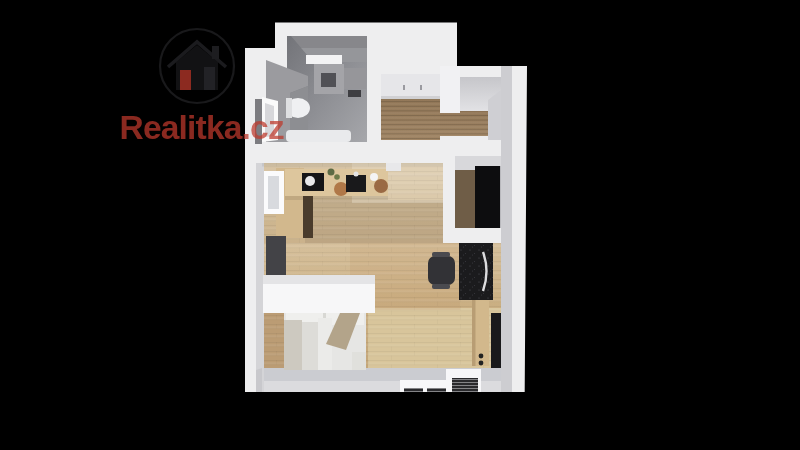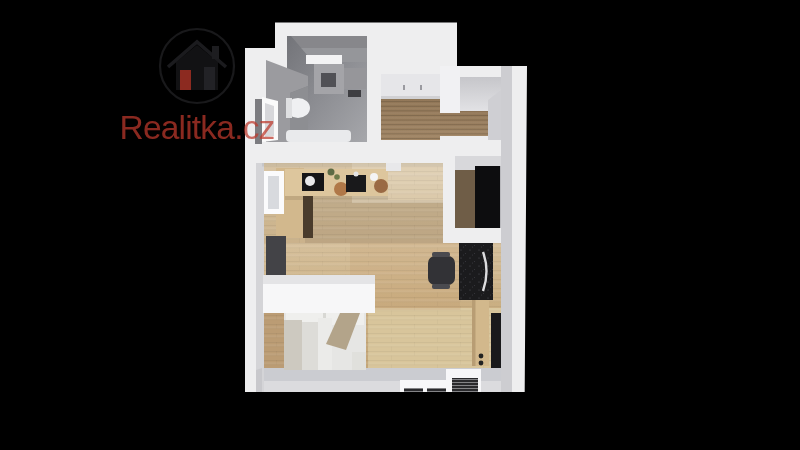--- a/index.html
+++ b/index.html
@@ -1,17 +1,17 @@
 <!DOCTYPE html>
 <html><head>
 <meta charset="utf-8">
 <style>
   html,body{margin:0;padding:0;background:#000;}
   .stage{position:relative;width:800px;height:392px;background:#000;overflow:hidden;
-         font-family:"Liberation Sans", sans-serif;}
+         font-family:"Liberation Sans", sans-serif;font-weight:bold;}
 </style>
 </head>
 <body>
 <div class="stage">
 <svg width="800" height="450" viewBox="0 0 800 450">
 <defs>
   <linearGradient id="woodMain" x1="0" y1="0" x2="0" y2="1">
     <stop offset="0" stop-color="#d6c09c"></stop>
     <stop offset="0.45" stop-color="#cbb084"></stop>
     <stop offset="1" stop-color="#c4a678"></stop>

